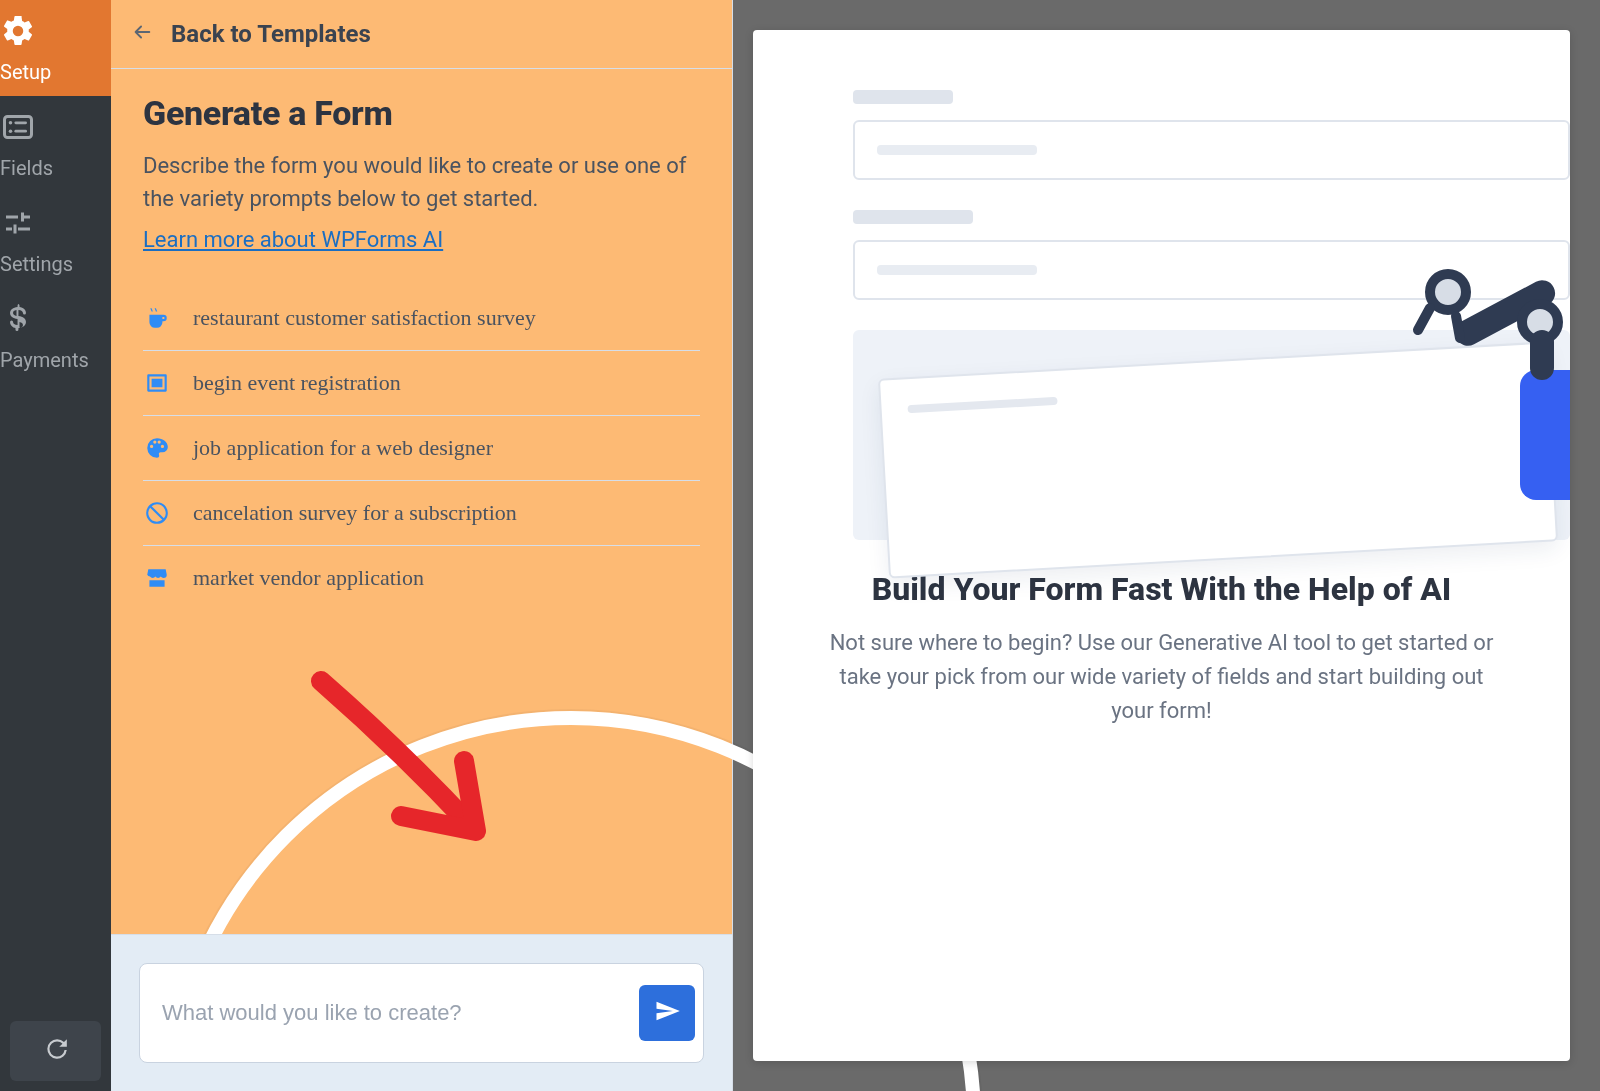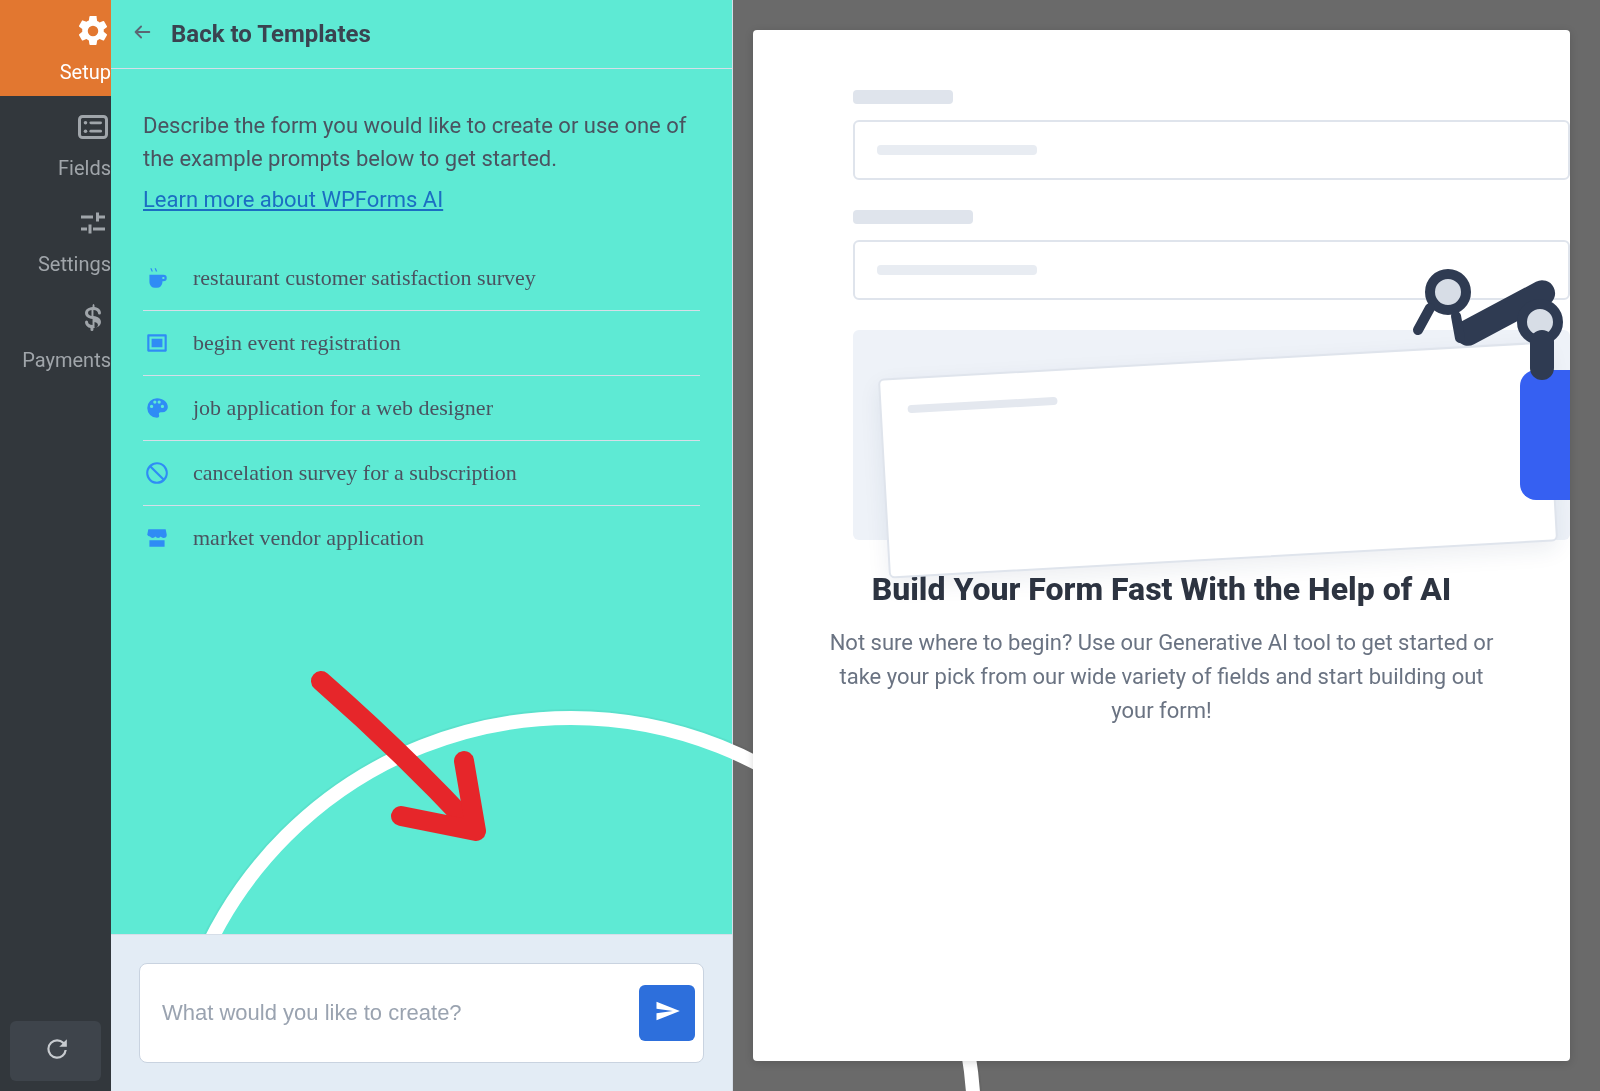--- a/index.html
+++ b/index.html
@@ -1,29 +1,29 @@
 <!DOCTYPE html>
 <html><head>
 <meta charset="utf-8">
 <style>
   * { box-sizing: border-box; margin: 0; padding: 0; }
   html, body { width: 1600px; height: 1091px; font-family: -apple-system, BlinkMacSystemFont, "Segoe UI", Roboto, Helvetica, Arial, sans-serif; overflow: hidden; background:#6a6a6a; }
   .app { display:flex; width:100%; height:100%; }
 
   
   .vnav { width:111px; background:#32373c; display:flex; flex-direction:column; color:#a0a5aa; }
-  .vnav-item { height:96px; display:flex; flex-direction:column; align-items:flex-end; justify-content:center; gap:6px; font-size:20px; cursor:pointer; }
+  .vnav-item { height:96px; display:flex; flex-direction:column; align-items:flex-start; justify-content:center; gap:6px; font-size:20px; cursor:pointer; }
   .vnav-item.active { background:#e27730; color:#fff; }
   .vnav-item svg { width:36px; height:36px; fill:currentColor; }
   .vnav-spacer { flex:1; }
   .vnav-reset { height:60px; margin:10px; border-radius:6px; background:#3e444b; display:flex; align-items:center; justify-content:center; cursor:pointer; color:#c8ccd0; }
   .vnav-reset svg { width:26px; height:26px; fill:currentColor; }
 
   
-  .gencol { width:622px; background:#5eead4; border-right:1px solid #d6dee8; position:relative; display:flex; flex-direction:column; }
+  .gencol { width:622px; background:#fdba74; border-right:1px solid #d6dee8; position:relative; display:flex; flex-direction:column; }
   .gen-header { display:flex; align-items:center; gap:18px; padding:20px 28px 20px 20px; border-bottom:1px solid #d6dee8; }
   .gen-header svg { width:22px; height:22px; stroke:#5b6673; fill:none; stroke-width:2; }
   .gen-header-text { font-size:24px; font-weight:700; color:#3a4350; }
   .gen-body { padding:24px 32px; }
   .gen-title-row { display:flex; align-items:flex-start; gap:8px; }
   .gen-title { font-size:34px; font-weight:800; color:#2d3441; letter-spacing:-.3px; }
   .gen-desc { margin-top:16px; font-size:22px; line-height:1.5; color:#4a5360; }
   .gen-link { display:inline-block; margin-top:12px; font-size:22px; color:#1b6ec2; text-decoration:underline; }
   .gen-list { margin-top:34px;font-family:Liberation Serif, serif; }
   .gen-item { display:flex; align-items:center; gap:22px; padding:18px 0; border-bottom:1px solid #d6dee8; cursor:pointer; }
@@ -120,21 +120,29 @@
     <div class="gen-header">
       <span>
         <svg viewBox="0 0 24 24">
             <path d="M20 12H5m0 0 6-6M5 12l6 6" stroke-linecap="round" stroke-linejoin="round"></path>
           </svg>
       </span>
       <span class="gen-header-text">Back to Templates</span>
     </div>
 
     <div class="gen-body">
-      <div class="gen-desc">Describe the form you would like to create or use one of the example prompts below to get started.</div>
+      <div class="gen-title-row">
+        <div class="gen-title">Generate a Form</div>
+        <span>
+          <svg viewBox="0 0 24 24">
+              <path fill="#8b6df2" d="M11 2 12.5 6 16.5 7.5 12.5 9 11 13 9.5 9 5.5 7.5 9.5 6 11 2Zm7 9 1 2.6 2.6 1L19 15.6 18 18.2 17 15.6 14.4 14.6 17 13.6 18 11Z"></path>
+            </svg>
+        </span>
+      </div>
+      <div class="gen-desc">Describe the form you would like to create or use one of the variety prompts below to get started.</div>
       <a href="#" class="gen-link">Learn more about WPForms AI</a>
 
       <div class="gen-list">
         <div class="gen-item">
           <span class="gen-item-icon">
             <svg viewBox="0 0 24 24">
                 <path d="M5 9h13a3 3 0 1 1 0 6h-1v1a5 5 0 0 1-5 5H10a5 5 0 0 1-5-5V9Zm12 2v2h1a1 1 0 0 0 0-2h-1ZM7 3l1.2 3H7L5.8 3H7Zm4 0 1.2 3H11L9.8 3H11Z"></path>
               </svg>
           </span>
           <span class="gen-item-text">restaurant customer satisfaction survey</span>

